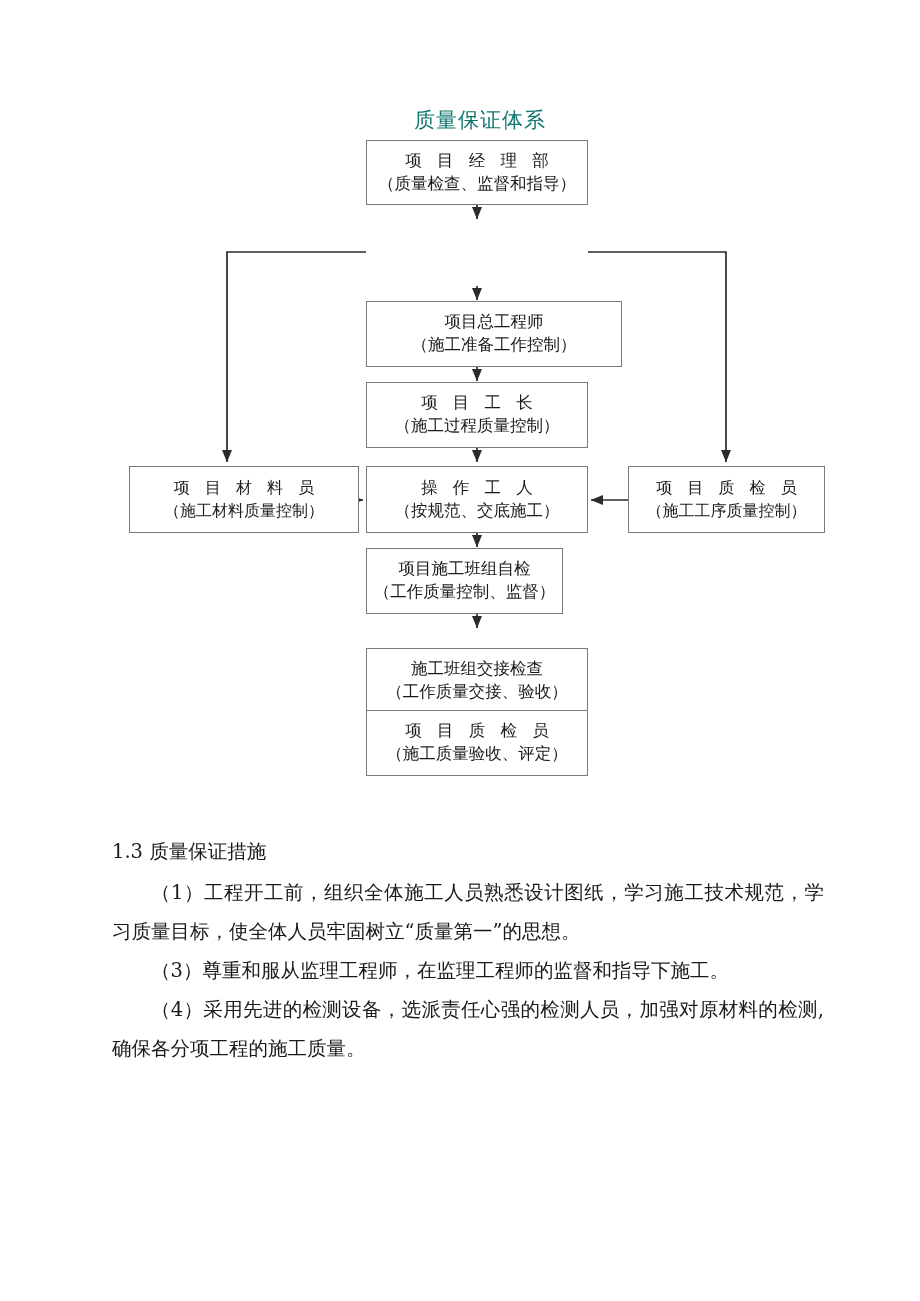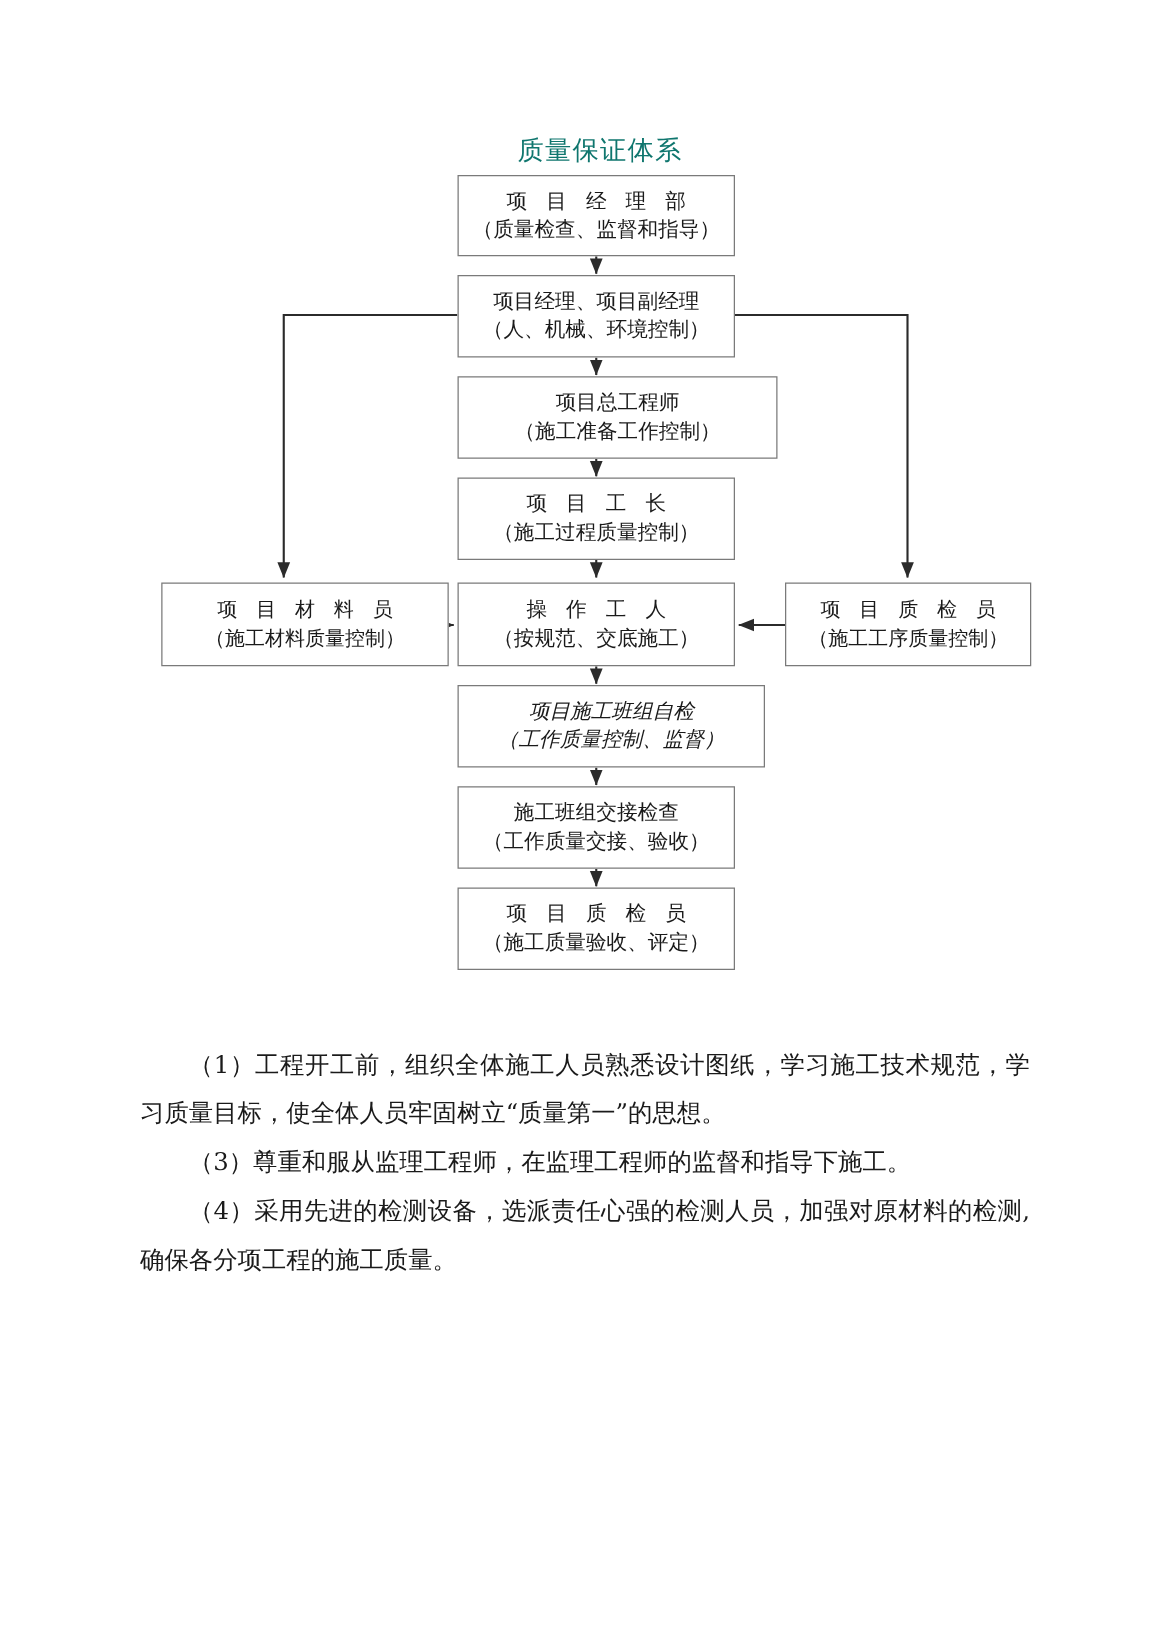--- a/index.html
+++ b/index.html
@@ -117,24 +117,20 @@
       <line x1="325" y1="500" x2="363" y2="500"></line>
       <line x1="628" y1="500" x2="591" y2="500"></line>
     </g>
   </svg>
 
   <div class="node" style="left:366px; top:140px; width:222px; height:65px;">
     <span class="ln1 sp">项 目 经 理 部</span>
     <span class="ln2">（质量检查、监督和指导）</span>
   </div>
 
-  <div class="node" style="left:366px; top:220px; width:222px; height:66px;">
-    <span class="ln1">项目经理、项目副经理</span>
-    <span class="ln2">（人、机械、环境控制）</span>
-  </div>
 
   <div class="node" style="left:366px; top:301px; width:256px; height:66px;">
     <span class="ln1">项目总工程师</span>
     <span class="ln2">（施工准备工作控制）</span>
   </div>
 
   <div class="node" style="left:366px; top:382px; width:222px; height:66px;">
     <span class="ln1 sp">项 目 工 长</span>
     <span class="ln2">（施工过程质量控制）</span>
   </div>
@@ -147,34 +143,35 @@
   <div class="node" style="left:366px; top:466px; width:222px; height:67px;">
     <span class="ln1 sp">操 作 工 人</span>
     <span class="ln2">（按规范、交底施工）</span>
   </div>
 
   <div class="node" style="left:628px; top:466px; width:197px; height:67px; font-size:16px;">
     <span class="ln1 sp">项 目 质 检 员</span>
     <span class="ln2">（施工工序质量控制）</span>
   </div>
 
-  <div class="node" style="left:366px; top:548px; width:246px; height:66px;font-style:italic;">
+  <div class="node" style="left:366px; top:548px; width:197px; height:66px;">
     <span class="ln1">项目施工班组自检</span>
     <span class="ln2">（工作质量控制、监督）</span>
   </div>
 
-  <div class="node" style="left:366px; top:629px; width:222px; height:66px;">
+  <div class="node" style="left:366px; top:648px; width:222px; height:66px;">
     <span class="ln1">施工班组交接检查</span>
     <span class="ln2">（工作质量交接、验收）</span>
   </div>
 
   <div class="node" style="left:366px; top:710px; width:222px; height:66px;">
     <span class="ln1 sp">项 目 质 检 员</span>
     <span class="ln2">（施工质量验收、评定）</span>
   </div>
 
 </div>
 
 <div id="body-text">
+  <h2 class="heading">1.3 质量保证措施</h2>
   <p>（1）工程开工前，组织全体施工人员熟悉设计图纸，学习施工技术规范，学习质量目标，使全体人员牢固树立“质量第一”的思想。</p>
   <p>（3）尊重和服从监理工程师，在监理工程师的监督和指导下施工。</p>
   <p>（4）采用先进的检测设备，选派责任心强的检测人员，加强对原材料的检测,确保各分项工程的施工质量。</p>
 </div>
 
 </body></html>

